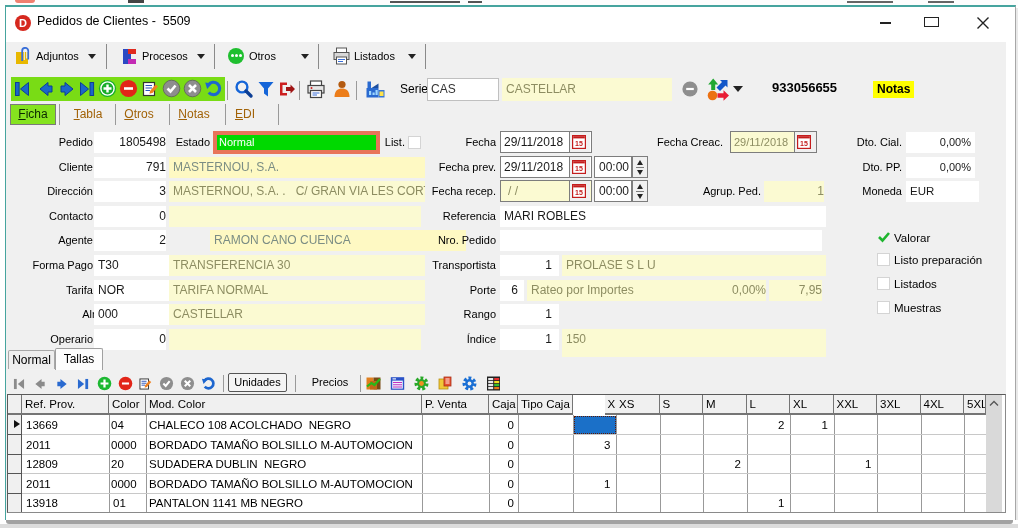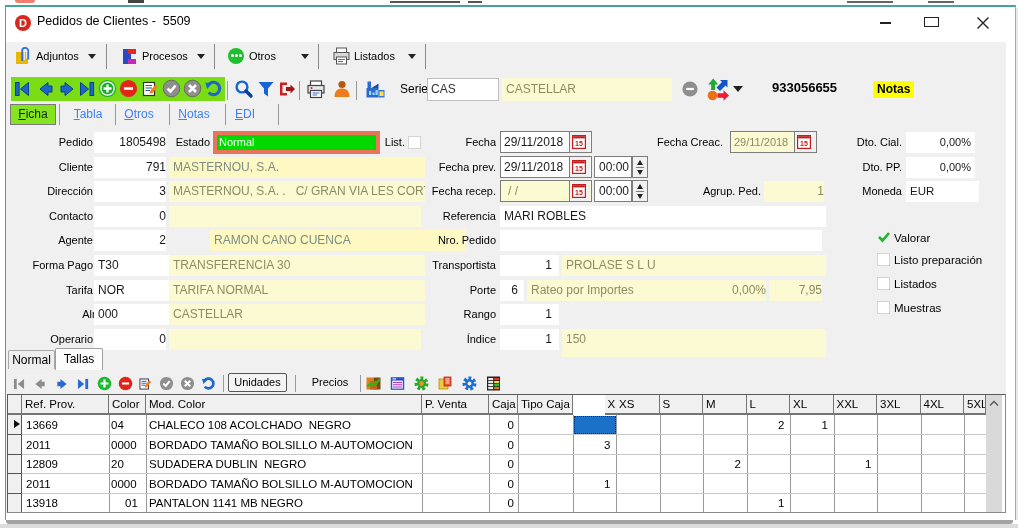--- a/index.html
+++ b/index.html
@@ -10,21 +10,21 @@
 .lbl{position:absolute;font-size:11px;color:#000;text-align:right;line-height:21px;height:21px;}
 .fld{position:absolute;height:21px;font-size:12px;line-height:21px;white-space:nowrap;overflow:hidden;}
 .w{background:#fff;color:#1a1a1a;}
 .y{background:#fbfad2;color:#8d8d62;}
 .c{background:#fef9c3;color:#7b8d84;}
 .num{text-align:right;padding-right:0;}
 .pl{padding-left:4px;}
 .sep{position:absolute;width:1px;background:#9a9a9a;}
 .mtx{position:absolute;font-size:11px;color:#000;line-height:28px;}
 .arr{position:absolute;width:0;height:0;border-left:4px solid transparent;border-right:4px solid transparent;border-top:5px solid #222;}
-.tabtx{position:absolute;font-size:12px;color:#3b82f6;line-height:21px;text-align:center;}
+.tabtx{position:absolute;font-size:12px;color:#a16207;line-height:21px;text-align:center;}
 .cell{position:absolute;font-size:11.5px;color:#000;line-height:21px;white-space:nowrap;overflow:hidden;}
 .hdr{position:absolute;font-size:11.5px;color:#000;line-height:19px;white-space:nowrap;overflow:hidden;background:#f0f0f0;border-right:1px solid #757575;border-bottom:2px solid #757575;box-sizing:border-box;padding-left:3px;}
 .vline{position:absolute;width:1px;background:#999999;}
 .hline{position:absolute;height:1px;background:#c8c8c8;}
 .cb{position:absolute;width:11px;height:11px;background:#fff;border:1px solid #d4d4d4;}
 .cbl{position:absolute;font-size:11.5px;color:#000;line-height:14px;}
 </style>
 </head>
 <body>
 
@@ -494,21 +494,21 @@
 <div class="cell" style="left:703px;top:454px;width:38px;text-align:right;">2</div>
 <div class="cell" style="left:833.5px;top:454px;width:38px;text-align:right;">1</div>
 
 <div class="cell" style="left:26px;top:473.5px;">2011</div>
 <div class="cell" style="left:111px;top:473.5px;">0000</div>
 <div class="cell" style="left:149px;top:473.5px;">BORDADO TAMAÑO BOLSILLO M-AUTOMOCION</div>
 <div class="cell" style="left:489px;top:473.5px;width:25px;text-align:right;">0</div>
 <div class="cell" style="left:572.5px;top:473.5px;width:38px;text-align:right;">1</div>
 
 <div class="cell" style="left:26px;top:493px;">13918</div>
-<div class="cell" style="left:125px;top:493px;">01</div>
+<div class="cell" style="left:113px;top:493px;">01</div>
 <div class="cell" style="left:149px;top:493px;">PANTALON 1141 MB NEGRO</div>
 <div class="cell" style="left:489px;top:493px;width:25px;text-align:right;">0</div>
 <div class="cell" style="left:746.5px;top:493px;width:38px;text-align:right;">1</div>
 
 <div class="abs" style="left:986px;top:395px;width:16px;height:117px;background:#d9d9d9;"></div>
 <svg class="abs" style="left:989px;top:400px;" width="10" height="7" viewBox="0 0 10 7">
  <path d="M1 5.5 L5 1.5 L9 5.5" fill="none" stroke="#555" stroke-width="1.3"></path>
 </svg>
 
 </body></html>

